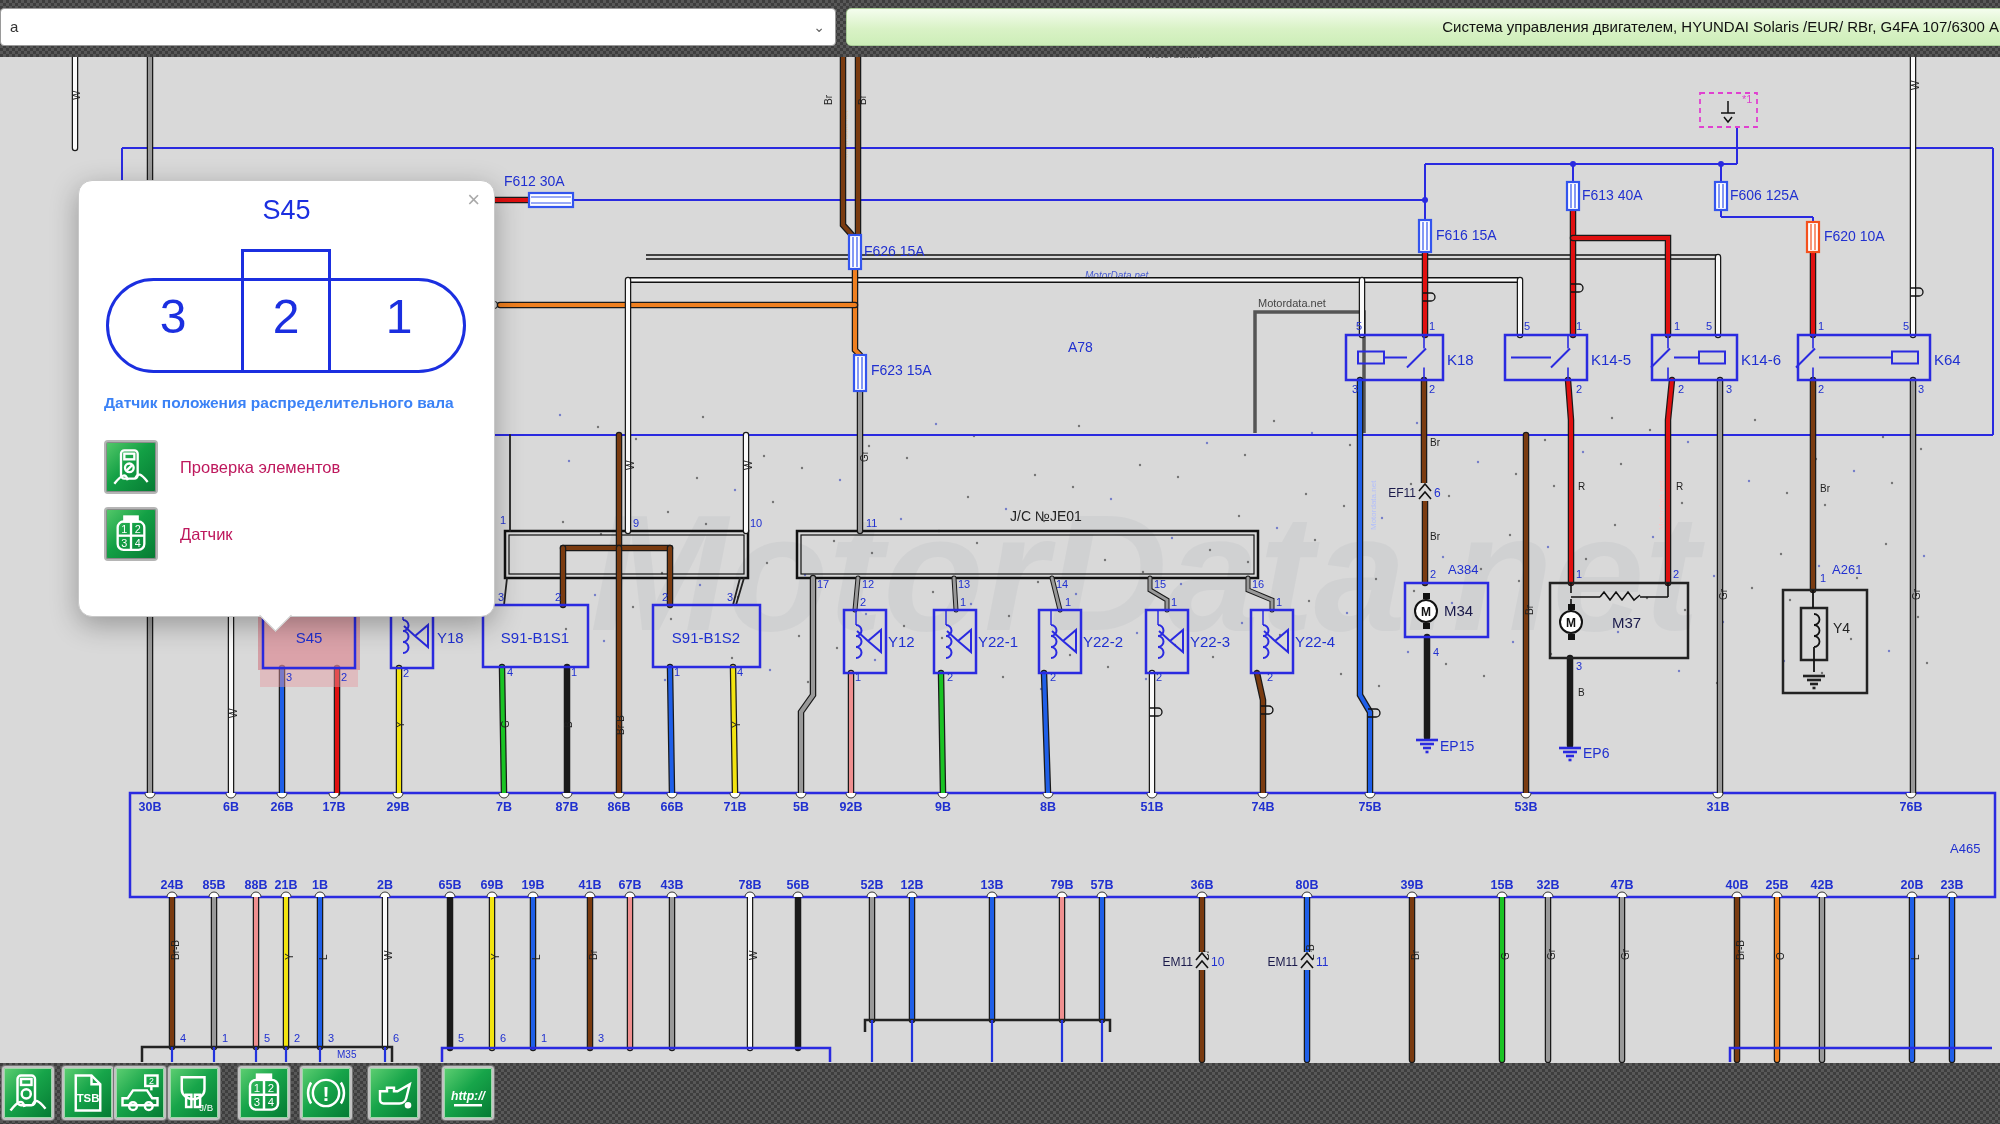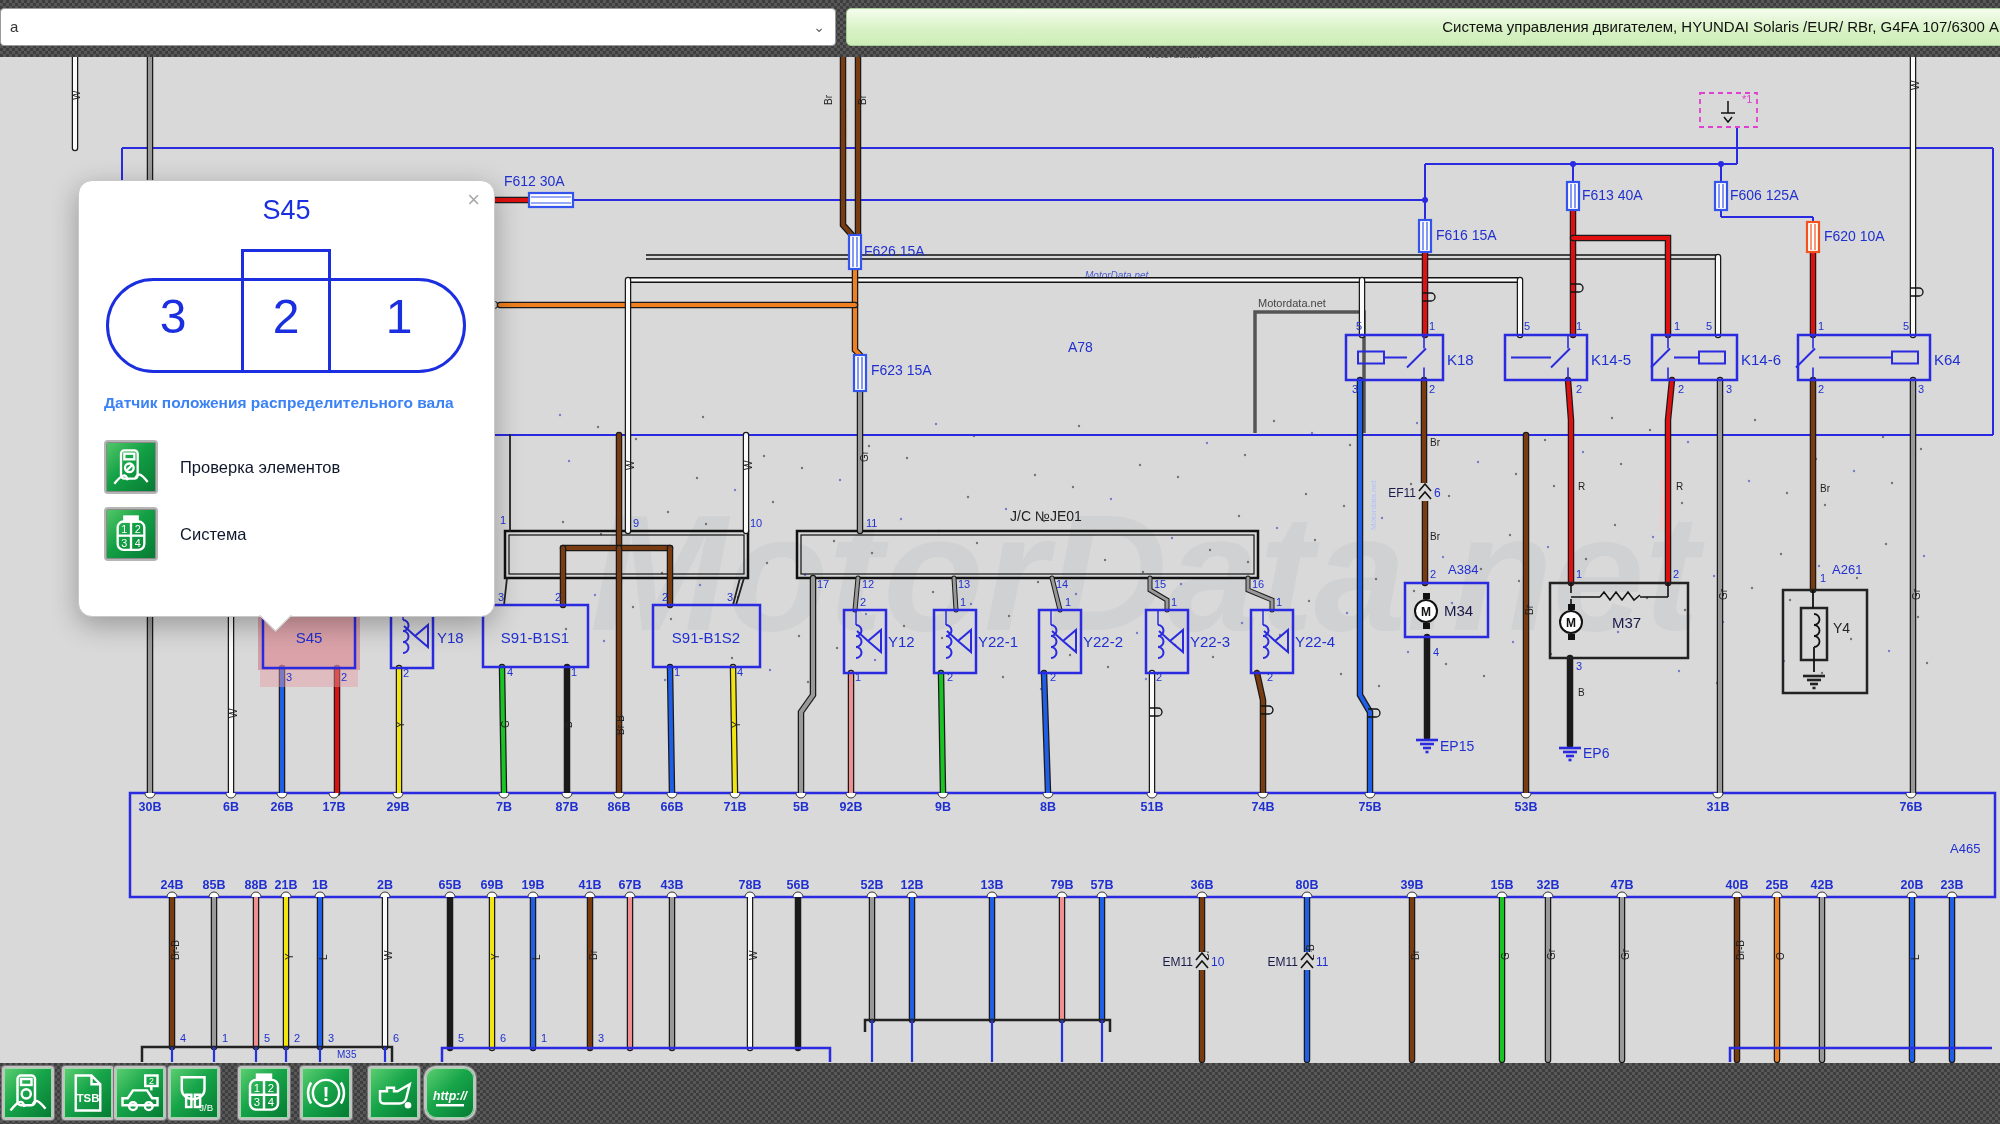--- a/index.html
+++ b/index.html
@@ -28,21 +28,21 @@
   .conn{position:absolute;left:27px;top:97px;width:360px;height:95px;
         border:3px solid #1b2fe0;border-radius:50px;box-sizing:border-box;}
   .conn-tab{position:absolute;left:162px;top:68px;width:90px;height:32px;
         border:3px solid #1b2fe0;box-sizing:border-box;background:#fff;}
   .conn-div{position:absolute;top:97px;width:3px;height:95px;background:#1b2fe0;}
   .conn-num{position:absolute;top:108px;width:100px;text-align:center;
         color:#1b2fe0;font-size:48px;}
   .popup .desc{position:absolute;left:25px;top:213px;width:368px;font-size:15.5px;
         font-weight:bold;color:#3b82f6;}
   .plink{position:absolute;left:25px;height:56px;display:flex;align-items:center;cursor:pointer;}
-  .plink .txt{margin-left:22px;color:#0f172a;font-size:16.5px;}
+  .plink .txt{margin-left:22px;color:#be185d;font-size:16.5px;}
   .gicon{width:54px;height:54px;border-radius:4px;flex:0 0 54px;
         background:linear-gradient(135deg,#55c96a 0%,#13a045 45%,#067a33 100%);
         border:2px solid #b5b5b5;box-shadow:inset 0 0 0 1px #8b8b8b;box-sizing:border-box;
         display:flex;align-items:center;justify-content:center;}
   
   .toolbar{position:absolute;left:0;top:1063px;width:2000px;height:61px;z-index:50;}
   .tbtn{position:absolute;top:3px;width:52px;height:54px;border-radius:3px;cursor:pointer;
         background:linear-gradient(135deg,#5ecf72 0%,#17a54a 45%,#057a33 100%);
         border:2px solid #c2c2c2;box-shadow:0 0 0 1px #777, inset 0 0 0 1px #9dd9a9;
         box-sizing:border-box;display:flex;align-items:center;justify-content:center;}
@@ -905,21 +905,21 @@
           <rect x="8" y="1.5" width="8" height="3" fill="#fff"></rect>
             <rect x="4" y="4.5" width="16" height="17" rx="3.5"></rect>
           <line x1="12" y1="4.5" x2="12" y2="21.5"></line>
             <line x1="4" y1="13" x2="20" y2="13"></line>
           <text x="8" y="11.4" font-size="6.5" fill="#fff" stroke="none" text-anchor="middle">1</text>
           <text x="16" y="11.4" font-size="6.5" fill="#fff" stroke="none" text-anchor="middle">2</text>
           <text x="8" y="19.6" font-size="6.5" fill="#fff" stroke="none" text-anchor="middle">3</text>
           <text x="16" y="19.6" font-size="6.5" fill="#fff" stroke="none" text-anchor="middle">4</text>
         </svg>
       </span>
-      <span class="txt">Система</span>
+      <span class="txt">Датчик</span>
     </div>
     <div class="tail"></div>
   </div>
 
   <div class="toolbar checker" id="toolbar">
       <div class="tbtn" style="left: 2px;">
         <svg width="42" height="42" viewBox="0 0 24 24" fill="none" stroke="#fff" stroke-width="1.4">
           <rect x="6" y="2" width="10" height="17" rx="2"></rect>
           <rect x="8" y="4" width="6" height="3.4"></rect>
           <circle cx="11" cy="12.5" r="2.6"></circle>
@@ -969,20 +969,20 @@
           <path d="M3.5,6 a11,11 0 0 0 0,12 M20.5,6 a11,11 0 0 1 0,12"></path>
           <text x="12" y="16.5" font-size="12" stroke="none" fill="#fff" text-anchor="middle" font-weight="bold">!</text>
         </svg>
       </div>
       <div class="tbtn" style="left: 368px;">
         <svg width="42" height="42" viewBox="0 0 24 24" fill="none" stroke="#fff" stroke-width="1.4">
           <path d="M4,11 h4 v-2 h4 v2 h2 l7,-4 -2,8 a4,4 0 0 1 -4,3 h-9 a2,2 0 0 1 -2,-2 z"></path>
           <circle cx="20" cy="19" r="1.2" fill="#fff"></circle>
         </svg>
       </div>
-      <div class="tbtn" style="left: 424px; border-radius: 12px;">
+      <div class="tbtn" style="left: 442px;">
         <svg width="42" height="42" viewBox="0 0 24 24" fill="none" stroke="#fff" stroke-width="1.4">
           <text x="12" y="16" font-size="7" stroke="none" fill="#fff" text-anchor="middle" font-style="italic" font-weight="bold">http://</text>
           <path d="M4,19 h16"></path>
         </svg>
       </div>
     </div>
 </div>
 
 </body></html>

